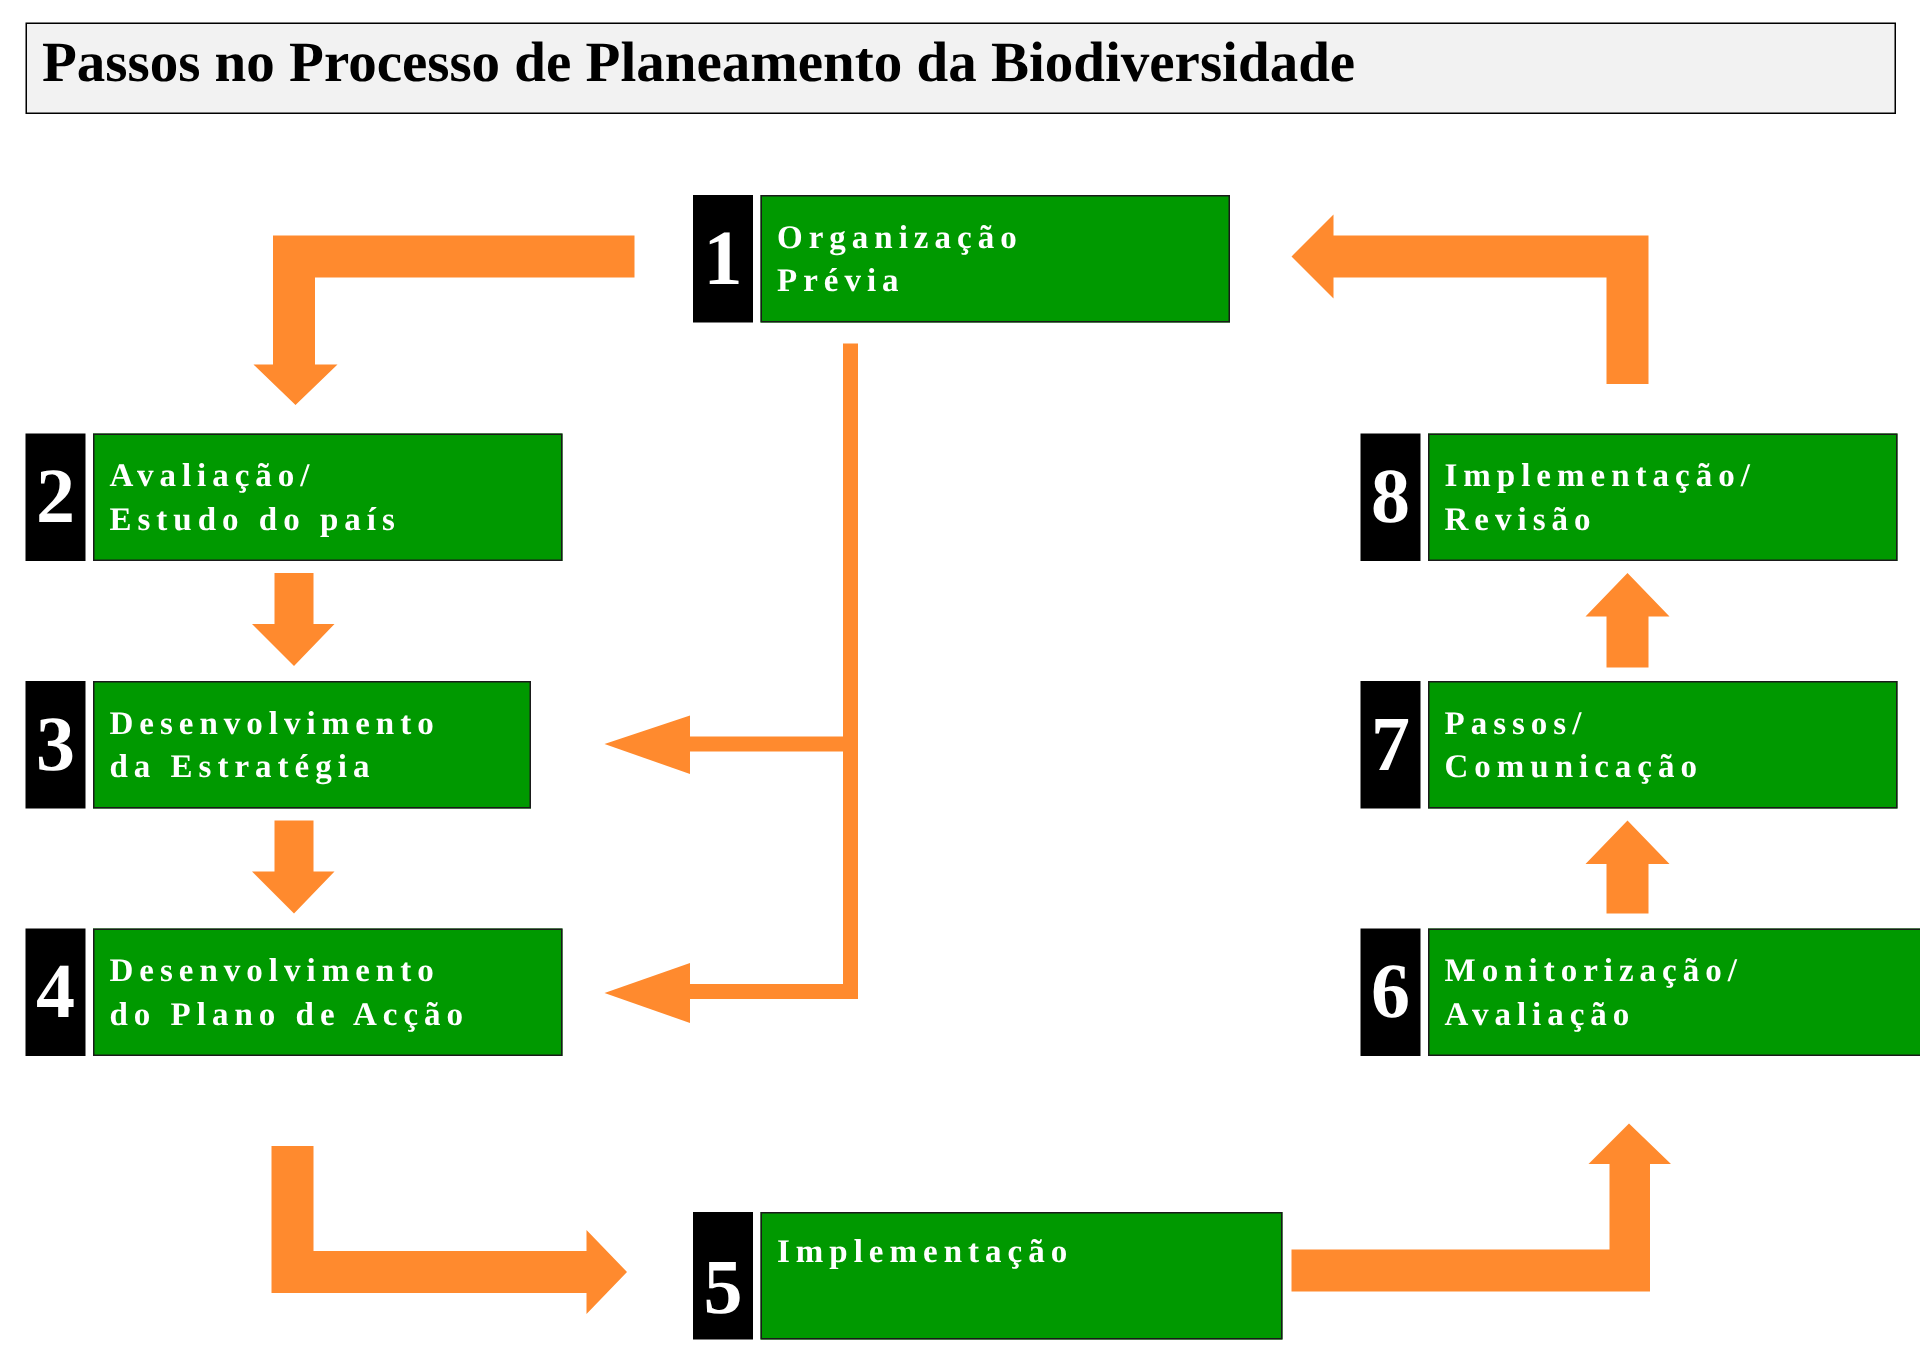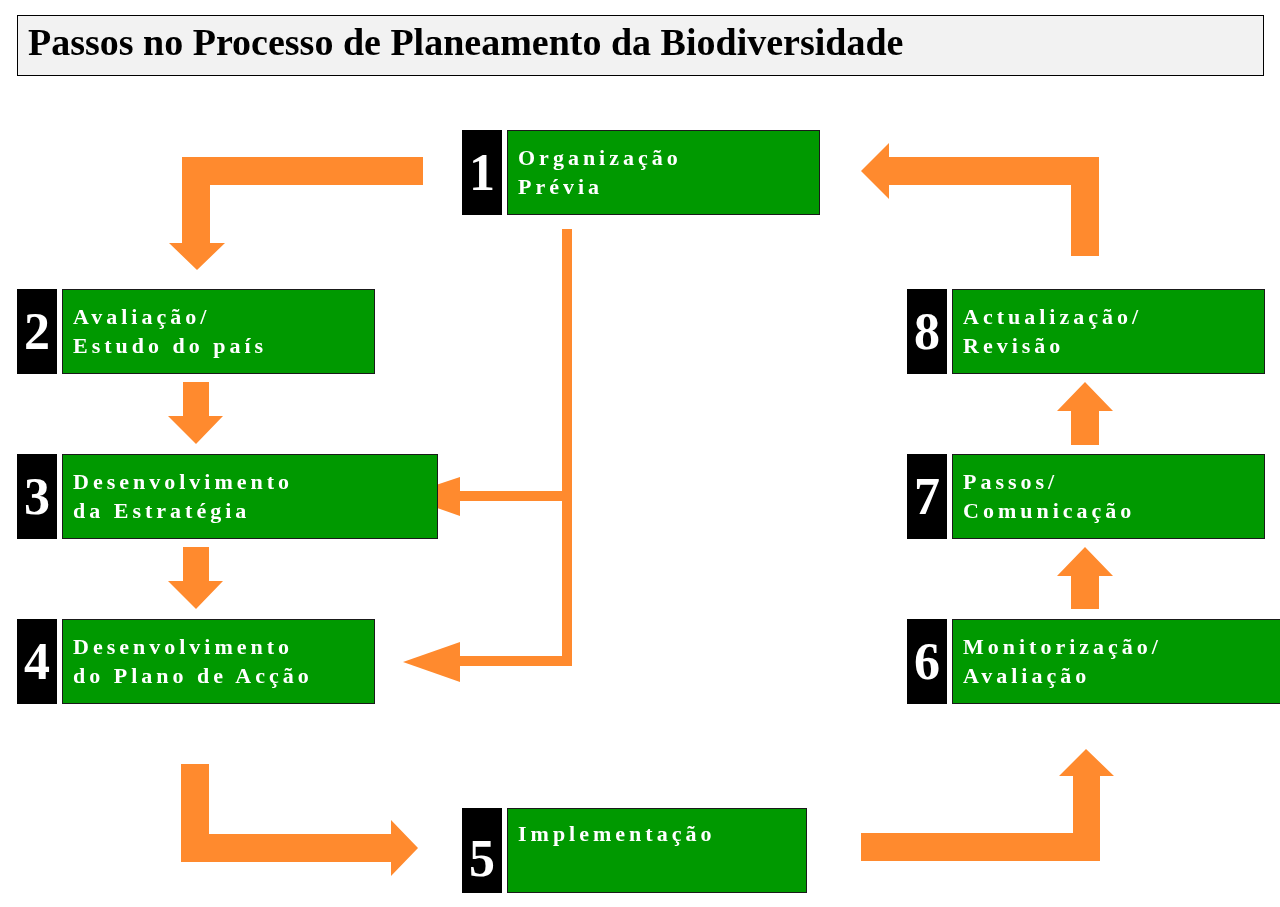--- a/index.html
+++ b/index.html
@@ -73,37 +73,37 @@
 <div class="step" style="left:17px; top:289px; width:358px;">
   <div class="num">2</div>
   <div class="box" style="width:313px;padding-left:10px;">
     <div class="label"><span>Avaliação/</span>
 <span>Estudo do país</span></div>
   </div>
 </div>
 
 <div class="step" style="left:17px; top:454px; width:358px;">
   <div class="num">3</div>
-  <div class="box" style="width:376px;">
+  <div class="box" style="width:292px;">
     <div class="label"><span>Desenvolvimento</span>
 <span>da Estratégia</span></div>
   </div>
 </div>
 
 <div class="step" style="left:17px; top:619px; width:358px;">
   <div class="num">4</div>
   <div class="box" style="width:313px;">
     <div class="label"><span>Desenvolvimento</span>
 <span>do Plano de Acção</span></div>
   </div>
 </div>
 
 <div class="step" style="left:462px; top:808px; width:357px;">
   <div class="num" style="align-items:flex-end; padding-bottom:8px; box-sizing:border-box;">5</div>
-  <div class="box" style="width:300px;">
+  <div class="box" style="width:348px;">
     <div class="label" style="top:10px;"><span>Implementação</span></div>
   </div>
 </div>
 
 <div class="step" style="left:907px; top:619px; width:358px;">
   <div class="num">6</div>
   <div class="box" style="width:341px;">
     <div class="label"><span>Monitorização/</span>
 <span>Avaliação</span></div>
   </div>
@@ -113,16 +113,16 @@
   <div class="num">7</div>
   <div class="box" style="width:313px;">
     <div class="label"><span>Passos/</span>
 <span>Comunicação</span></div>
   </div>
 </div>
 
 <div class="step" style="left:907px; top:289px; width:358px;">
   <div class="num">8</div>
   <div class="box" style="width:313px;">
-    <div class="label"><span>Actualização/</span>
+    <div class="label"><span>Implementação/</span>
 <span>Revisão</span></div>
   </div>
 </div>
 
 </body></html>

